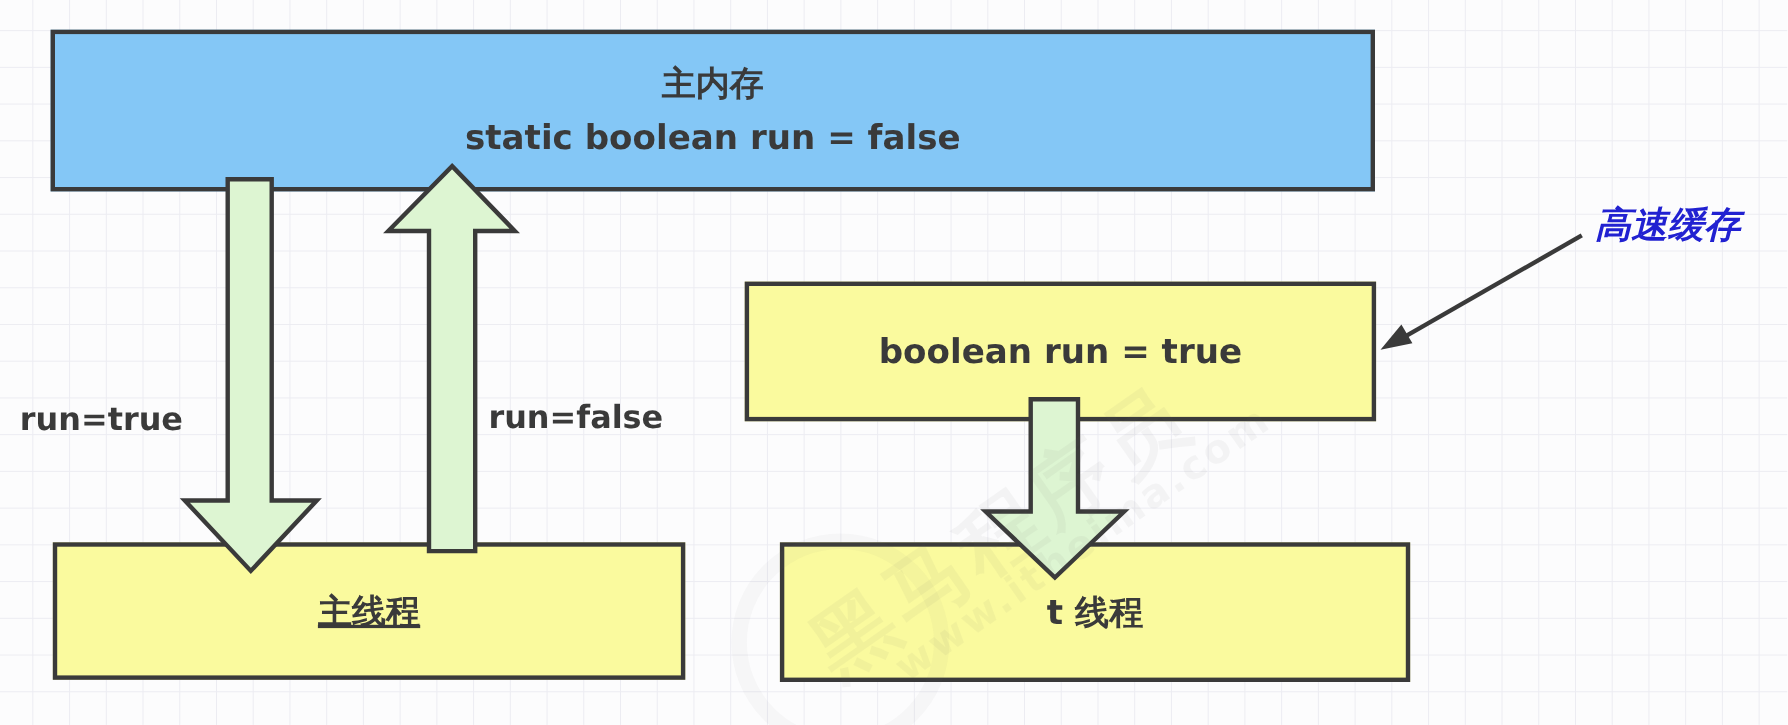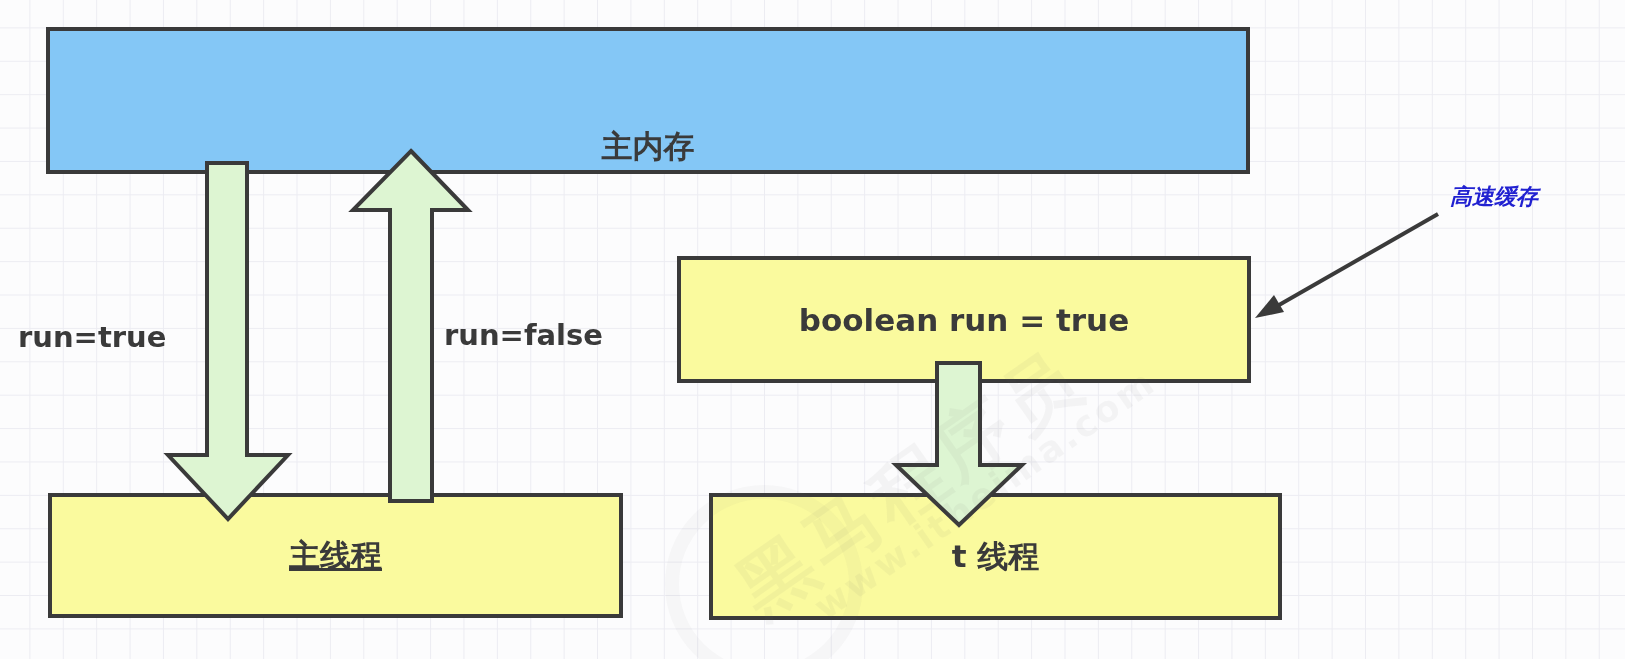--- a/index.html
+++ b/index.html
@@ -31,21 +31,21 @@
     justify-content: center;
     color: #3a3a3a;
     font-weight: 700;
     z-index: 1;
   }
   .box-blue  { background: #84c7f6; }
   .box-yellow{ background: #fafa9e; }
 
   .main-memory-box {
     left: 46px; top: 27px; width: 1204px; height: 147px;
-    font-size: 31px; line-height: 1.55; justify-content: flex-end;
+    font-size: 31px; line-height: 1.55;
   }
   .cache-box {
     left: 677px; top: 256px; width: 574px; height: 127px;
     font-size: 31px;
   }
   .main-thread-box {
     left: 48px; top: 493px; width: 575px; height: 125px;
     font-size: 31px;
     text-decoration: underline;
   }
@@ -63,28 +63,29 @@
     pointer-events: none;
   }
 
   .edge-label {
     position: absolute;
     font-weight: 700;
     font-size: 29px;
     color: #3a3a3a;
     z-index: 3;
     white-space: nowrap;
+    margin-top: 44px;
   }
   .run-true-label  { left: 18px;  top: 320px; }
   .run-false-label { left: 444px; top: 318px; text-align: right; }
 
   .cache-annotation-label {
     position: absolute;
     left: 1450px; top: 182px;
-    font-size: 22px;
+    font-size: 33px;
     font-weight: 700;
     font-style: italic;
     color: #2121d1;
     z-index: 3;
     white-space: nowrap;
   }
 
   .watermark {
     position: absolute;
     z-index: 5;
@@ -119,20 +120,21 @@
     opacity: 0.045;
   }
 </style>
 </head>
 <body>
 
 <div class="canvas">
 
   <div class="box box-blue main-memory-box">
     <div>主内存</div>
+    <div>static boolean run = false</div>
   </div>
 
   <div class="box box-yellow cache-box">
     <div>boolean run = true</div>
   </div>
 
   <div class="box box-yellow main-thread-box">
     <div>主线程</div>
   </div>
 

